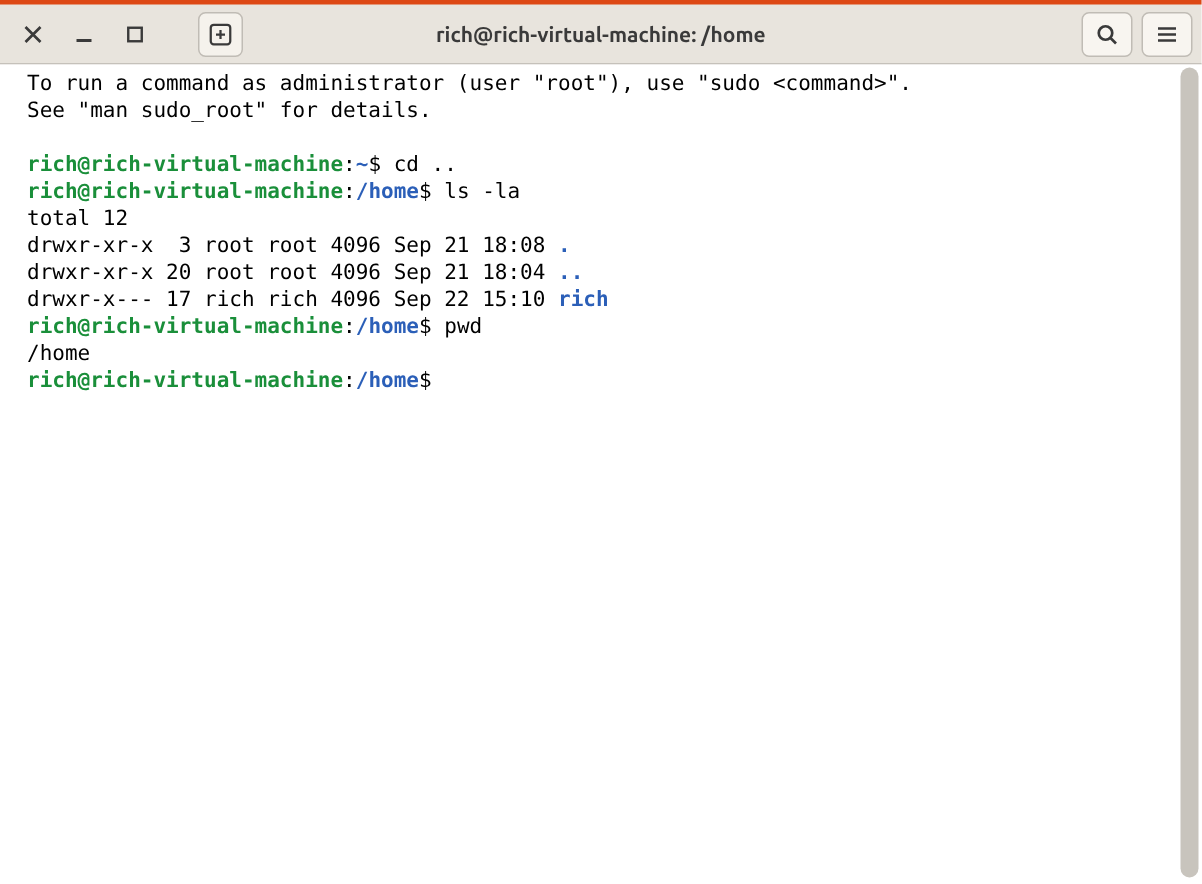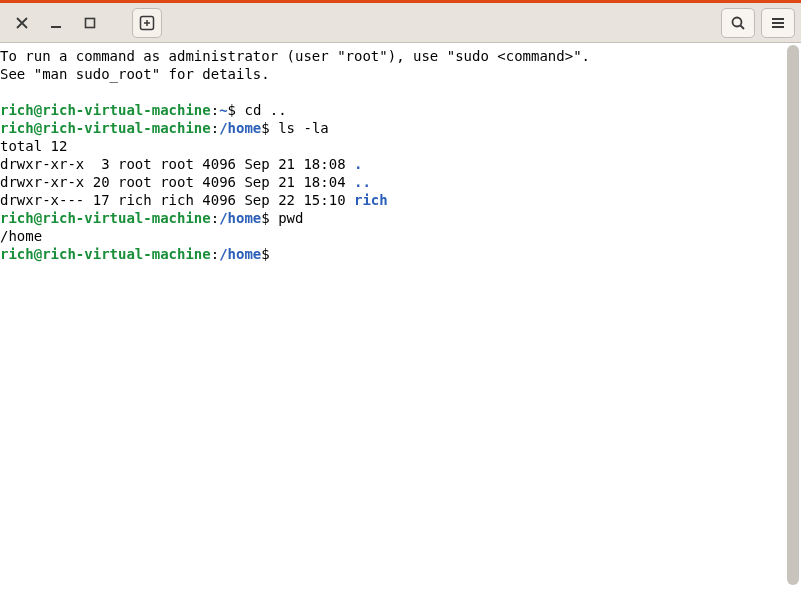--- a/index.html
+++ b/index.html
@@ -93,21 +93,21 @@
       width: 16px;
       height: 16px;
       color: #3a3a3a;
     }
     .terminal-area {
       position: relative;
       height: calc(589px - 43px);
       background: #ffffff;
     }
     .terminal-content {
-      padding: 4px 0;
+      padding: 4px 18px;
       font-family: "DejaVu Sans Mono", "Liberation Mono", "Courier New", monospace;
       font-size: 14px;
       line-height: 18px;
       color: #000000;
       white-space: pre;
     }
     .prompt-user {
       color: #1a8f3a;
       font-weight: bold;
     }
@@ -149,20 +149,21 @@
           <rect x="2.5" y="2.5" width="9" height="9" stroke="currentColor" stroke-width="1.6" fill="none"></rect>
         </svg>
     </div>
     <div class="newtab-btn">
       <svg viewBox="0 0 16 16">
           <rect x="1.5" y="1.5" width="13" height="13" rx="2" stroke="currentColor" stroke-width="1.5" fill="none"></rect>
           <path d="M8 5 L8 11 M5 8 L11 8" stroke="currentColor" stroke-width="1.5"></path>
         </svg>
     </div>
   </div>
+  <div class="window-title">rich@rich-virtual-machine: /home</div>
   <div class="right-controls">
     <div class="rc-btn">
       <svg viewBox="0 0 16 16">
           <circle cx="7" cy="7" r="4.5" stroke="currentColor" stroke-width="1.8" fill="none"></circle>
           <path d="M10.5 10.5 L14 14" stroke="currentColor" stroke-width="1.8"></path>
         </svg>
     </div>
     <div class="rc-btn">
       <svg viewBox="0 0 16 16">
           <path d="M2 4 L14 4 M2 8 L14 8 M2 12 L14 12" stroke="currentColor" stroke-width="1.8"></path>

